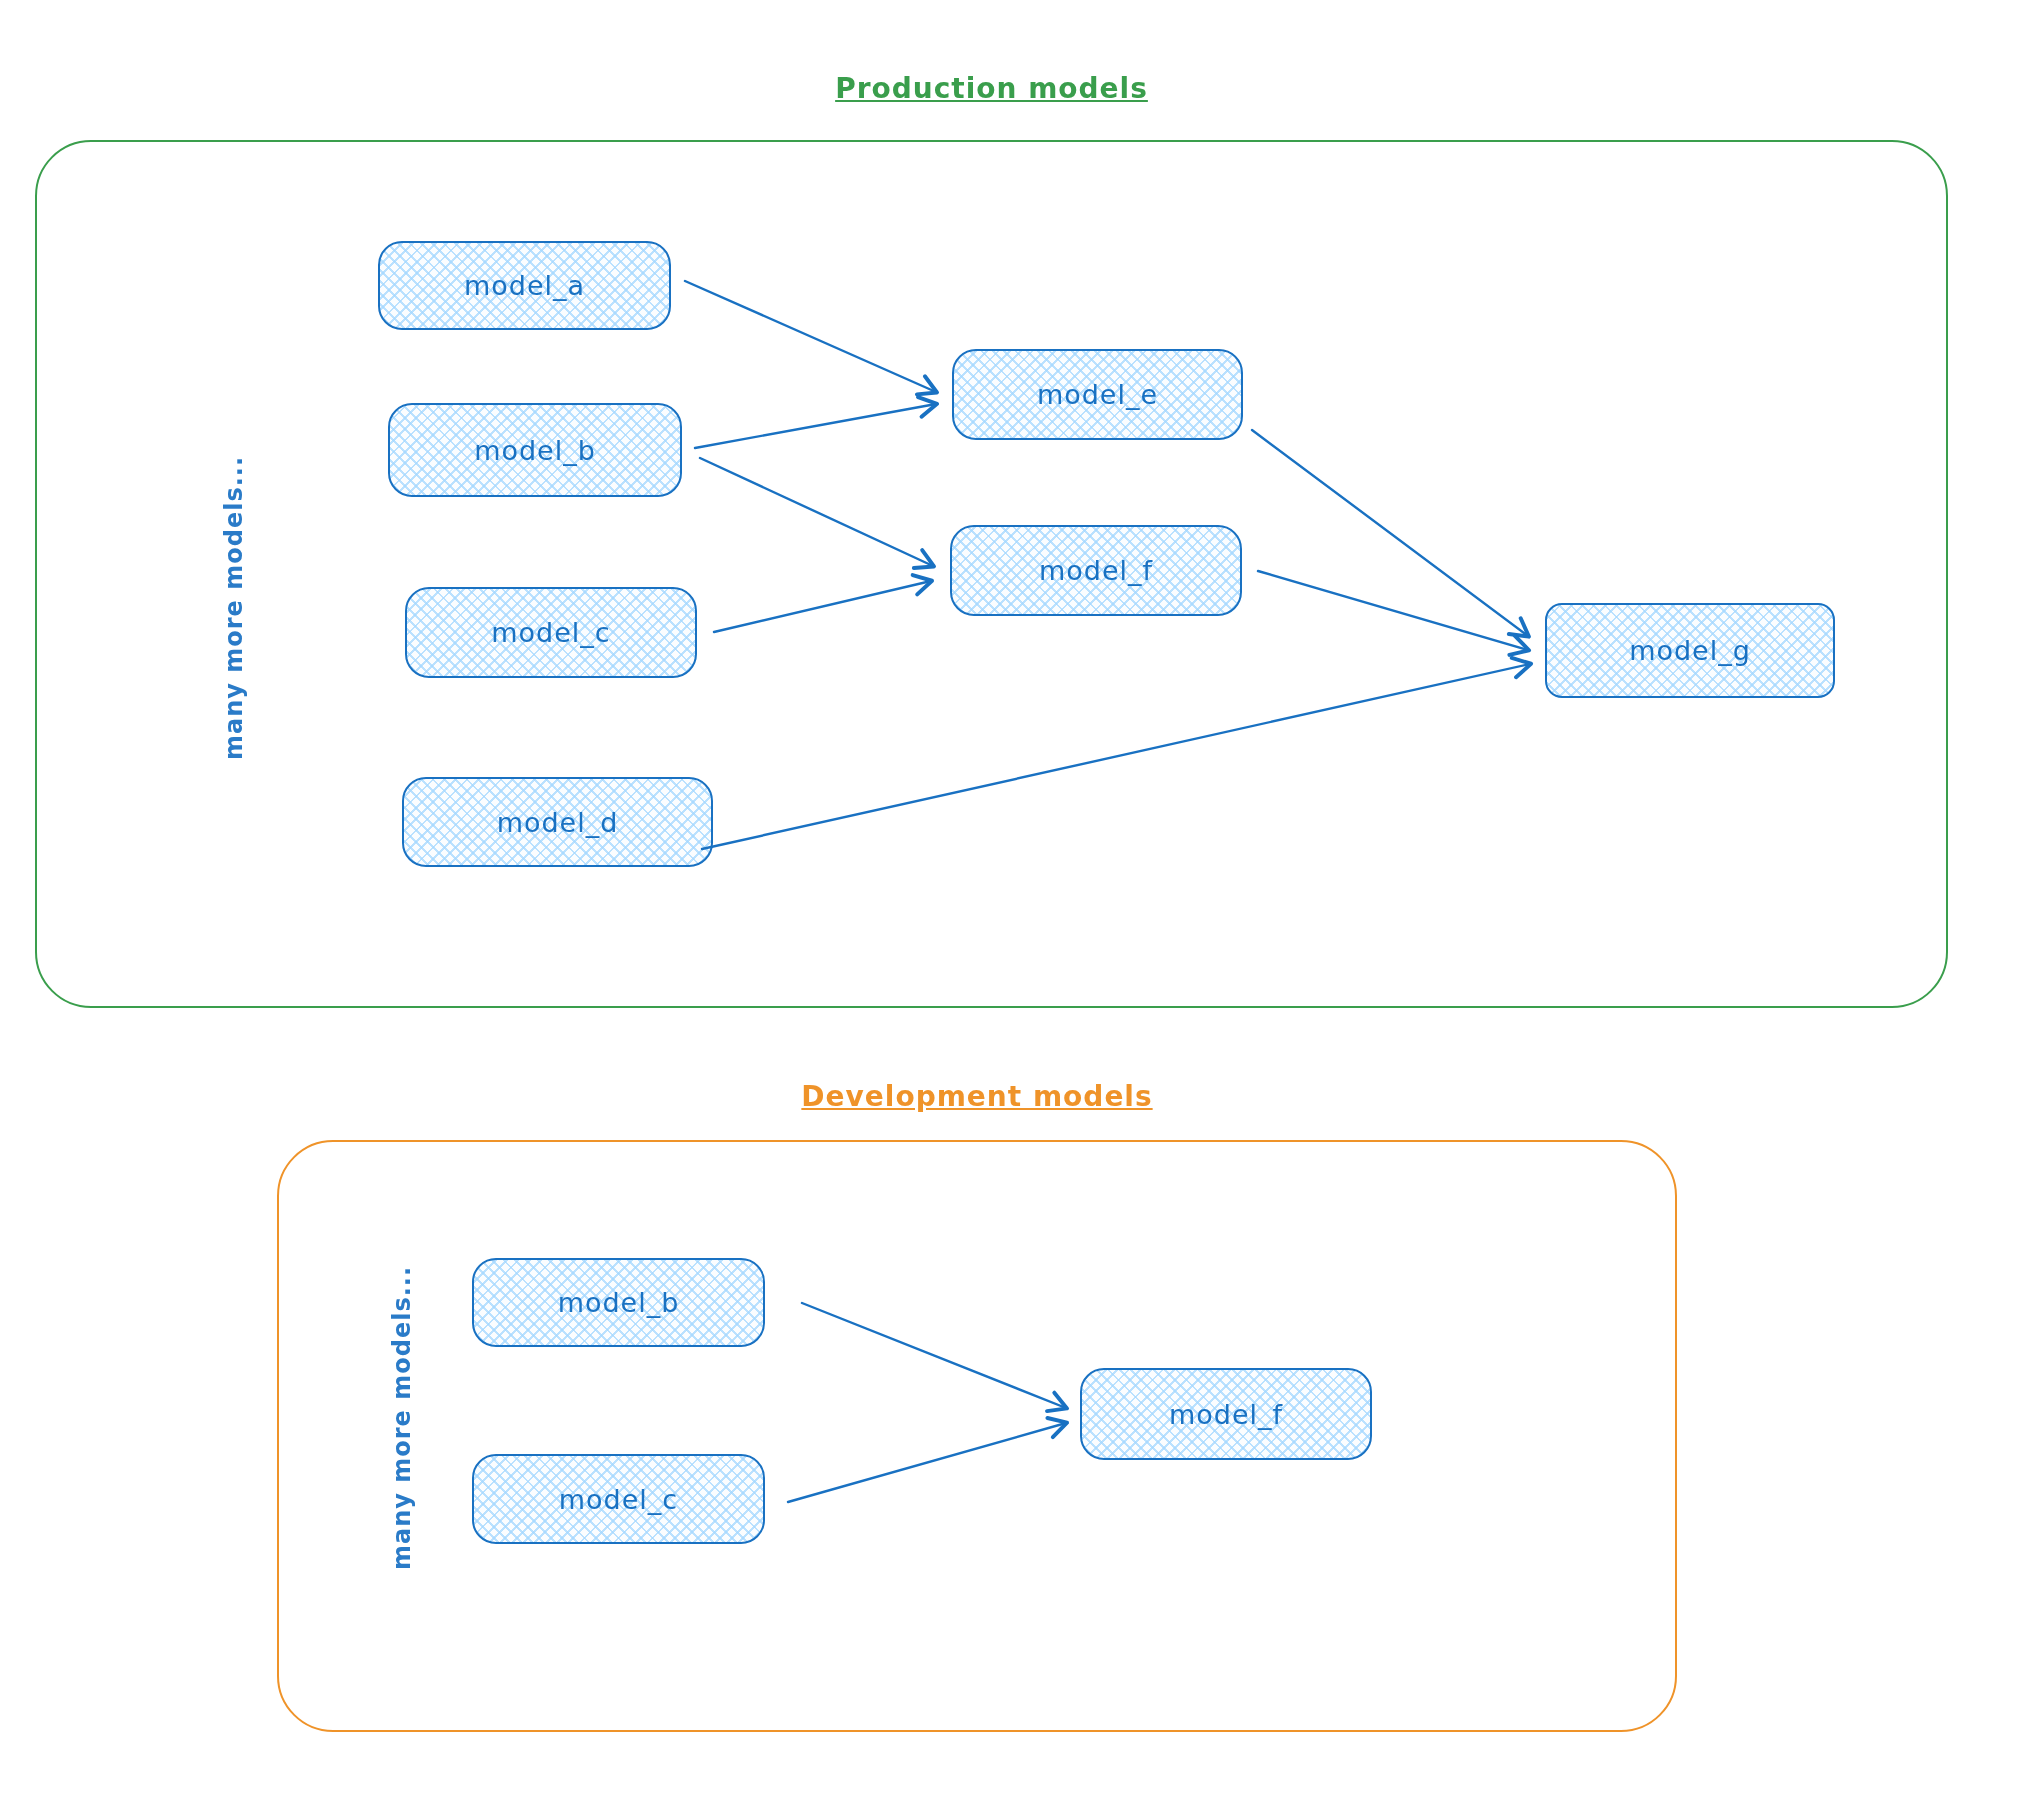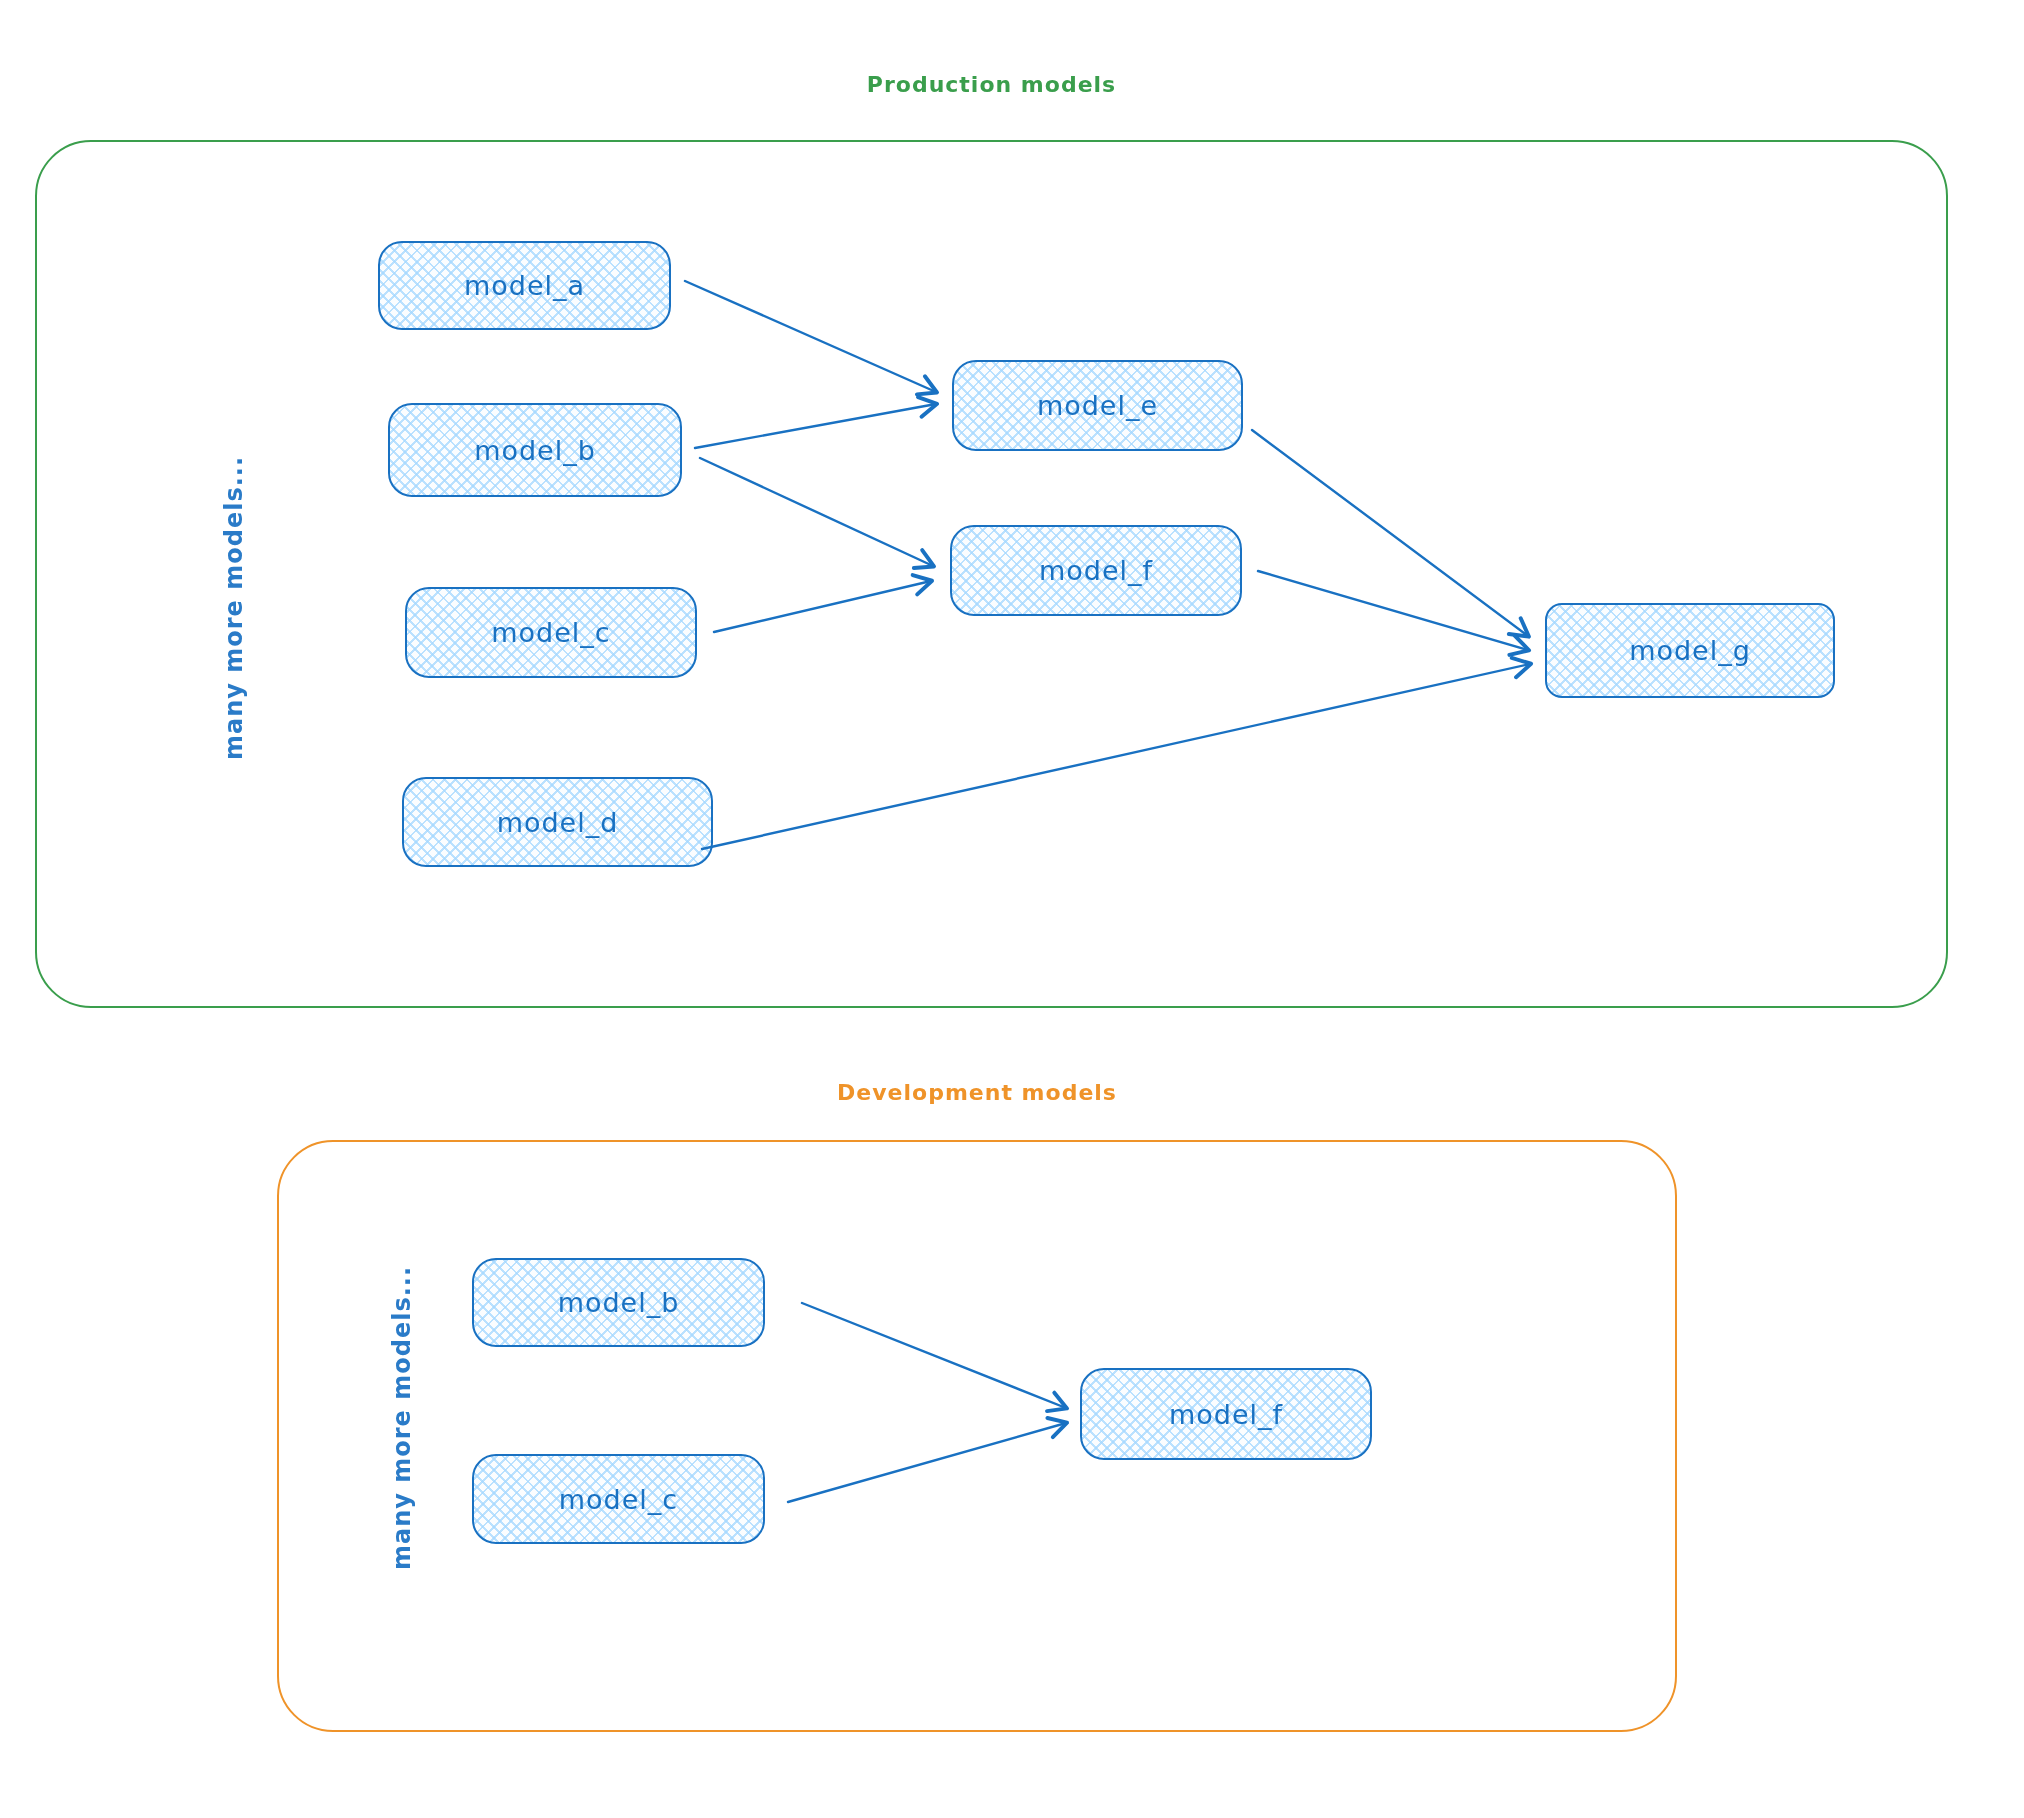--- a/index.html
+++ b/index.html
@@ -11,23 +11,24 @@
   #canvas {
     position: relative;
     width: 2024px;
     height: 1818px;
     background: #ffffff;
     overflow: hidden;
   }
   .section-title {
     position: absolute;
     text-align: center;
-    font-size: 22px;
+    font-size: 28px;
     font-weight: bold;
     letter-spacing: 1px;
+    text-decoration: underline;
   }
   .section-title.green { color: #3a9e4c; }
   .section-title.orange { color: #ef9329; }
   .container-box {
     position: absolute;
     border-radius: 56px;
     background: transparent;
   }
   .container-box.green { border: 2px solid #3a9e4c; }
   .container-box.orange { border: 2px solid #ef9329; }
@@ -93,21 +94,21 @@
   </div>
 
   <div class="node" style="left:405px; top:587px; width:292px; height:91px;">
     <span class="node-label">model_c</span>
   </div>
 
   <div class="node" style="left:402px; top:777px; width:311px; height:90px;">
     <span class="node-label">model_d</span>
   </div>
 
-  <div class="node" style="left:952px; top:360px; width:291px; height:91px;">
+  <div class="node" style="left:952px; top:349px; width:291px; height:91px;">
     <span class="node-label">model_e</span>
   </div>
 
   <div class="node" style="left:950px; top:525px; width:292px; height:91px;">
     <span class="node-label">model_f</span>
   </div>
 
   <div class="node" style="left:1545px; top:603px; width:290px; height:95px;border-radius:17px;">
     <span class="node-label">model_g</span>
   </div>

